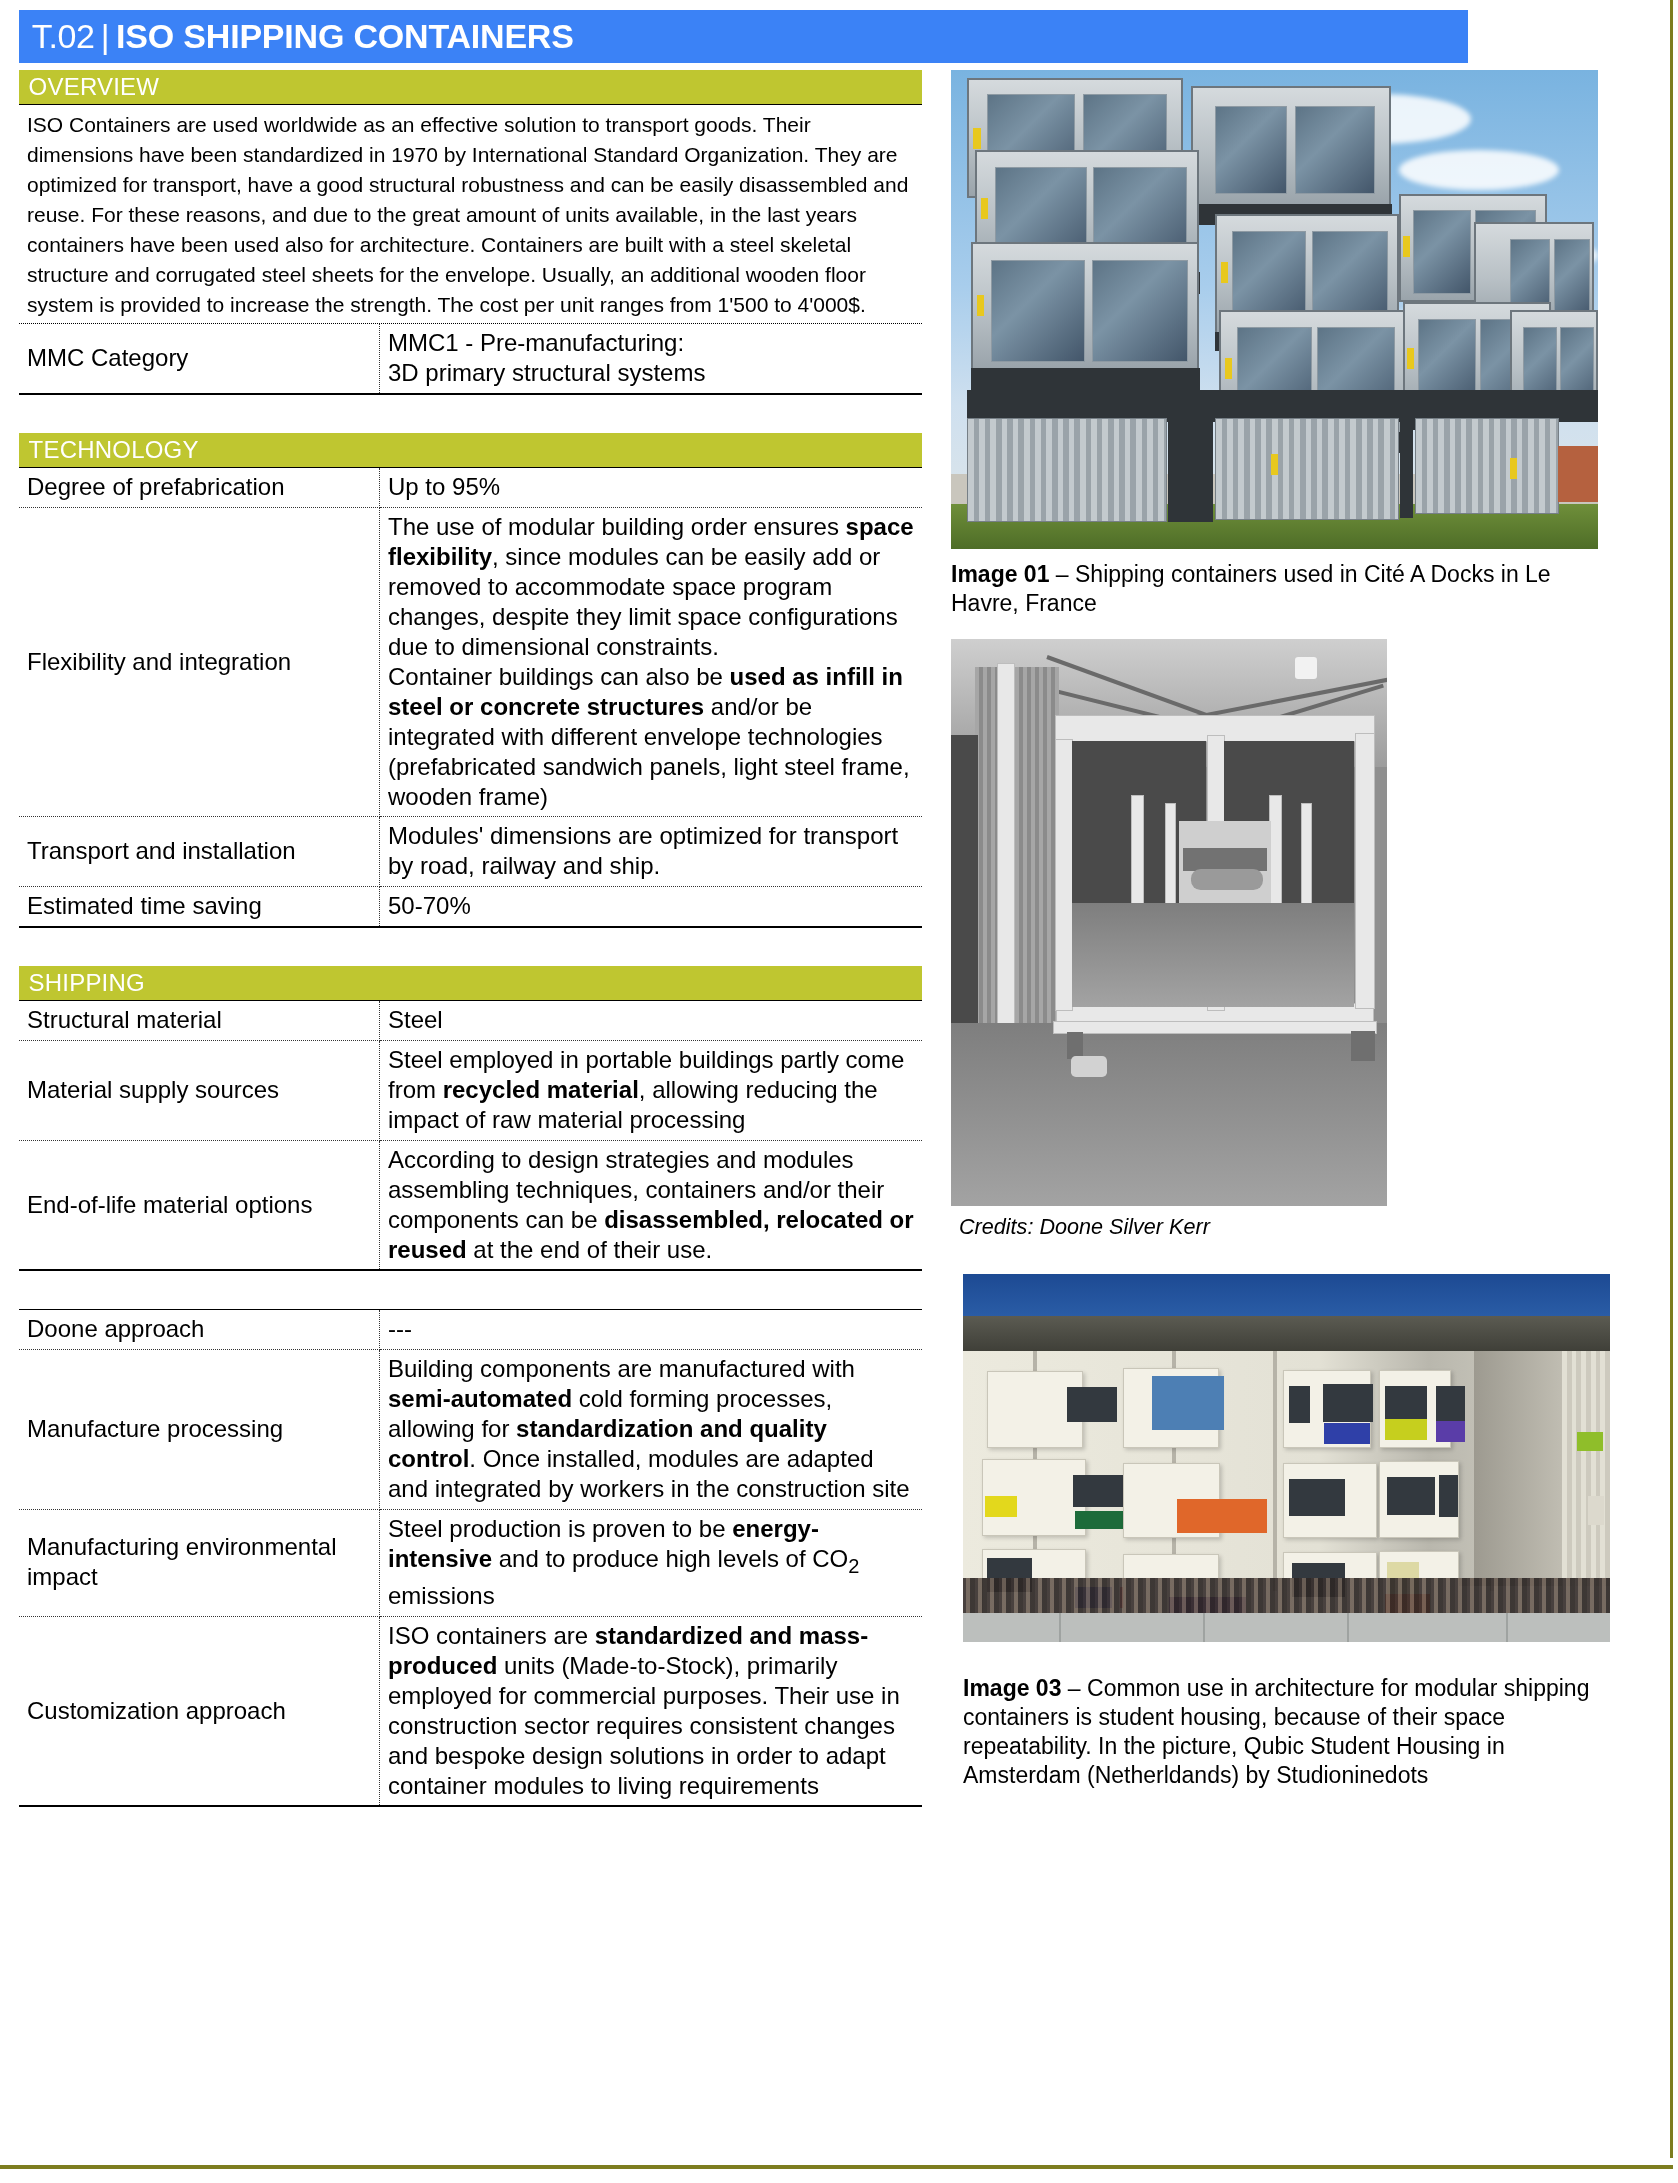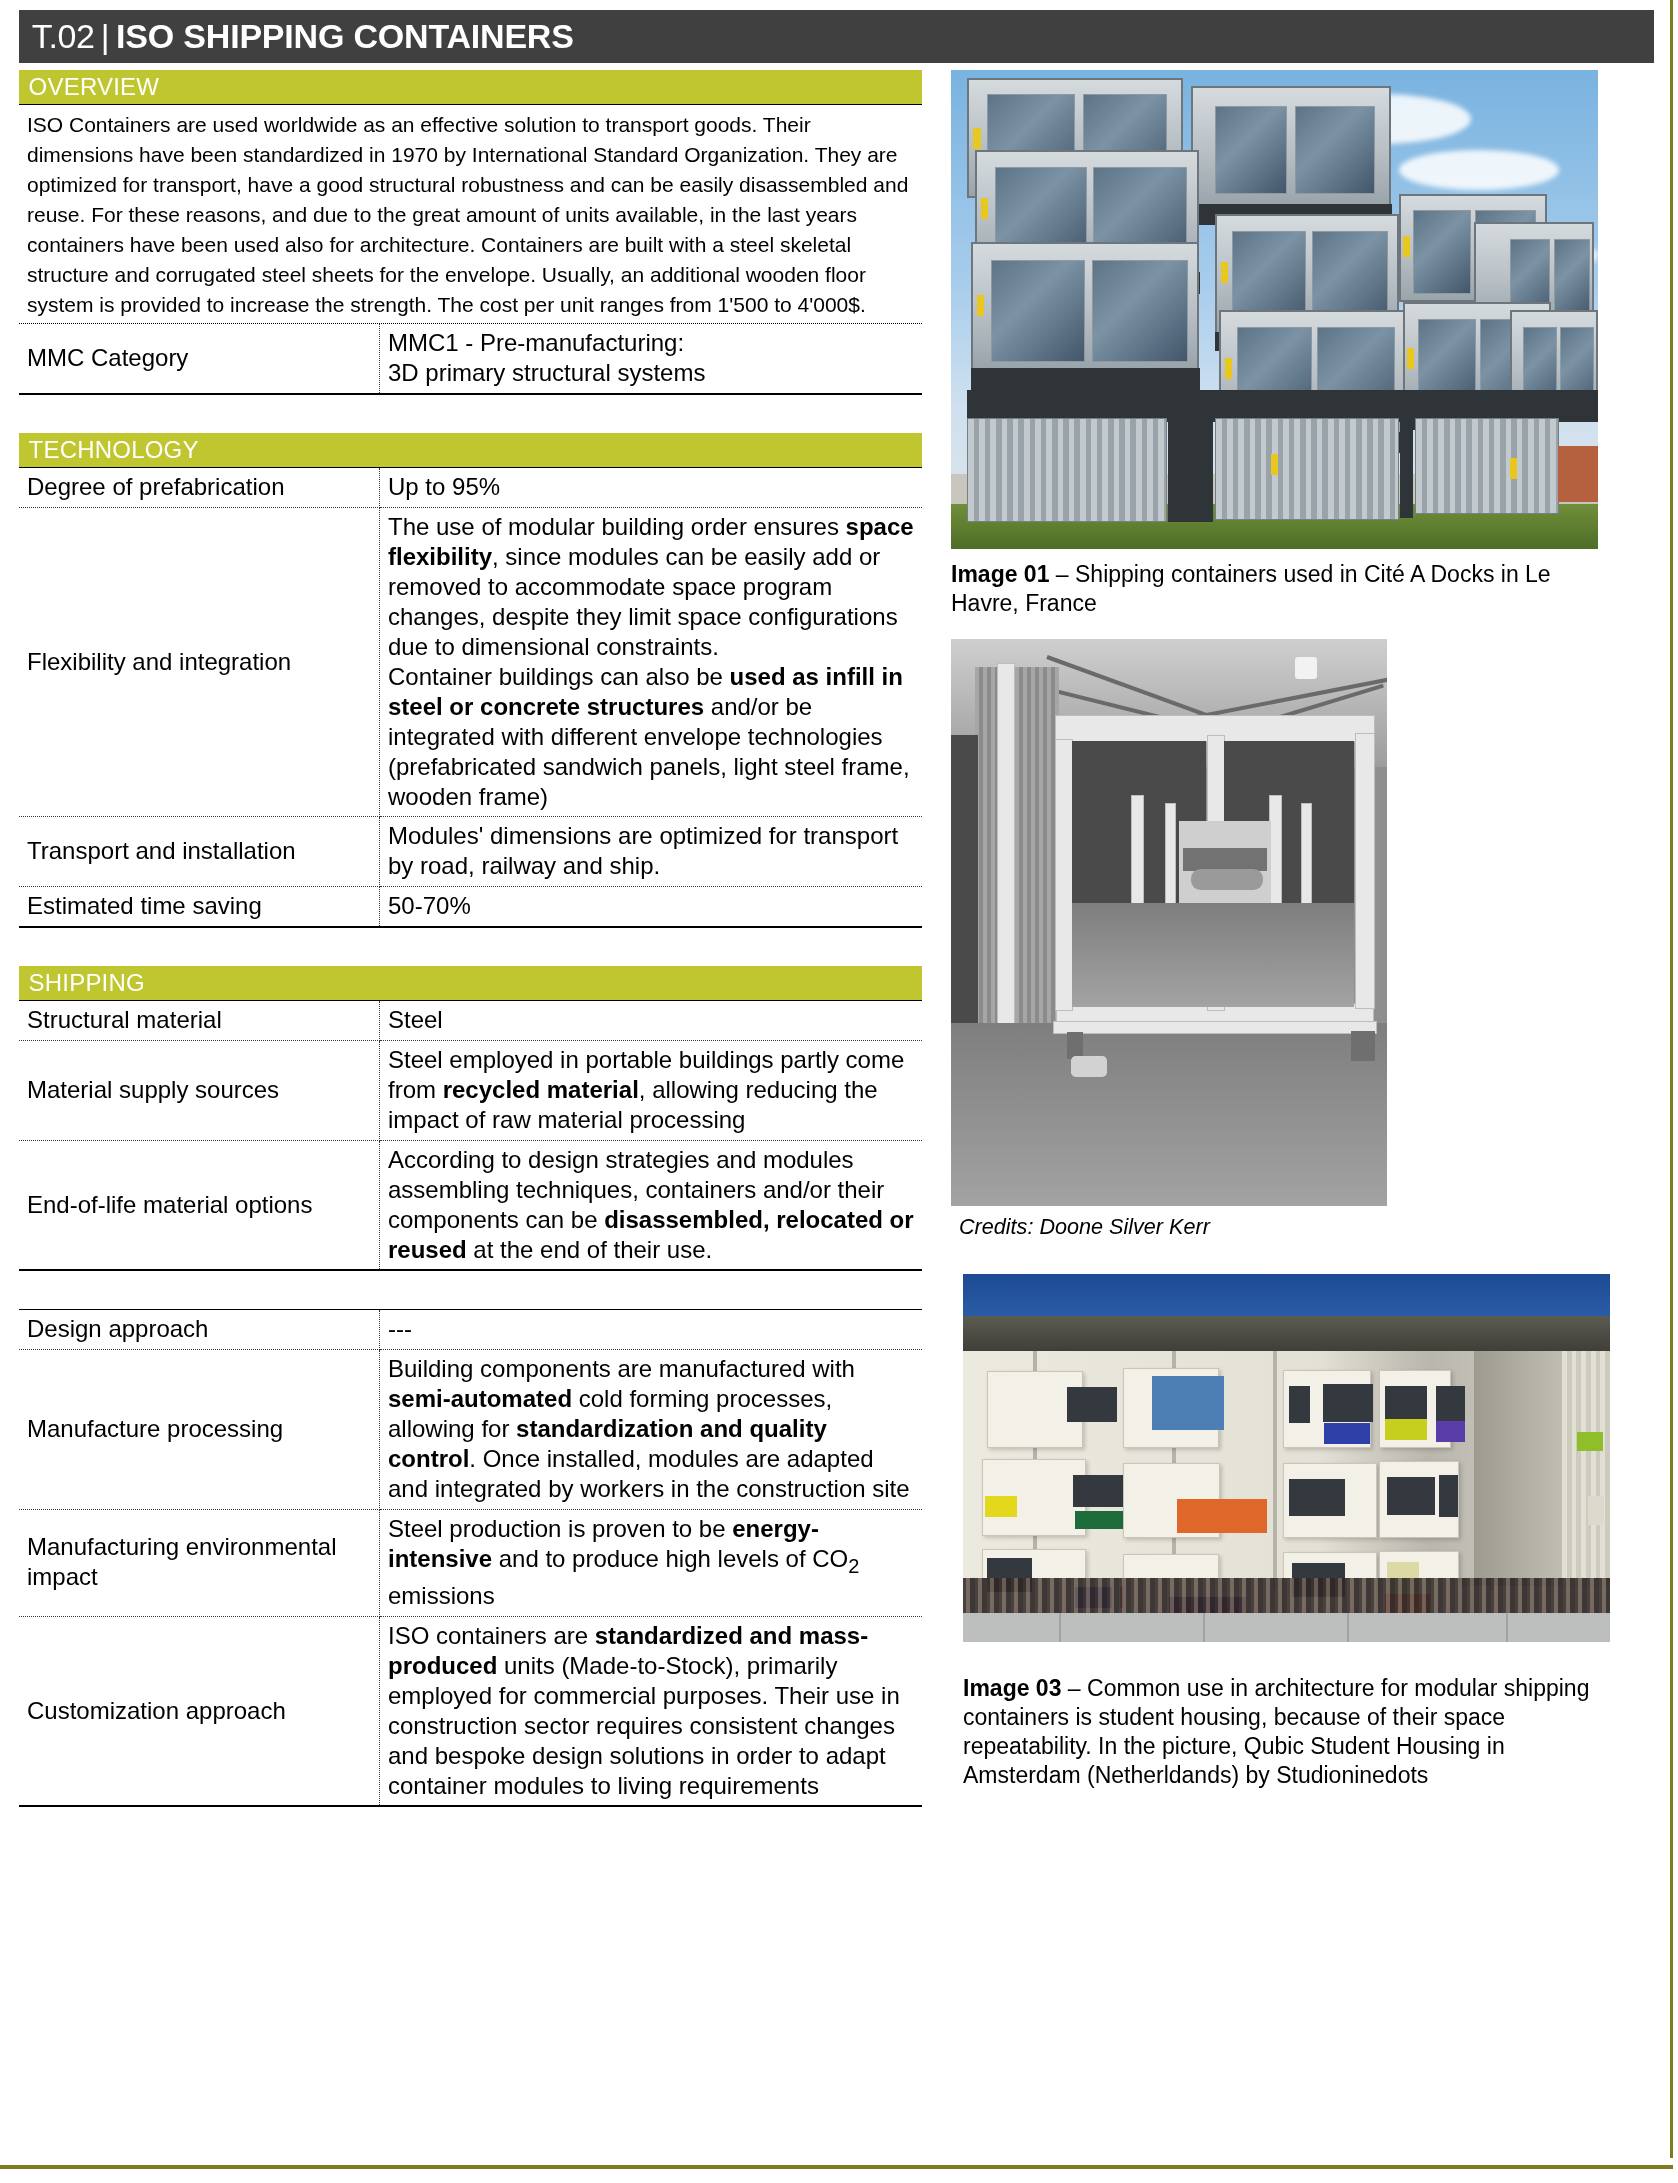--- a/index.html
+++ b/index.html
@@ -35,23 +35,23 @@
     height: 3.2px;
     width: 1673px;
     background: #7d7d20;
   }
 
   
   .title-bar {
     position: absolute;
     left: 19px;
     top: 9.6px;
-    width: 1635px;
+    width: 1449px;
     height: 53px;
-    background: #404040;
+    background: #3b82f6;
     color: #ffffff;
     display: flex;
     align-items: center;
     padding-left: 12.8px;
     box-sizing: border-box;
   }
   .title-code {
     font-size: 34px;
     font-weight: normal;
     letter-spacing: -0.4px;
@@ -372,21 +372,21 @@
       </tbody>
         </table>
     </div>
 
     <div class="gap"></div>
 
     <div class="block">
       <table class="rows">
         <tbody>
             <tr>
-          <td class="label">Design approach</td>
+          <td class="label">Doone approach</td>
           <td class="value">---</td>
         </tr>
         <tr>
           <td class="label">Manufacture processing</td>
           <td class="value top">
             <span>Building components are manufactured with </span><b>semi-automated</b><span> cold forming processes, allowing for </span><b>standardization and quality control</b><span>. Once installed, modules are adapted and integrated by workers in the construction site</span>
           </td>
         </tr>
         <tr>
           <td class="label top">Manufacturing environmental impact</td>

